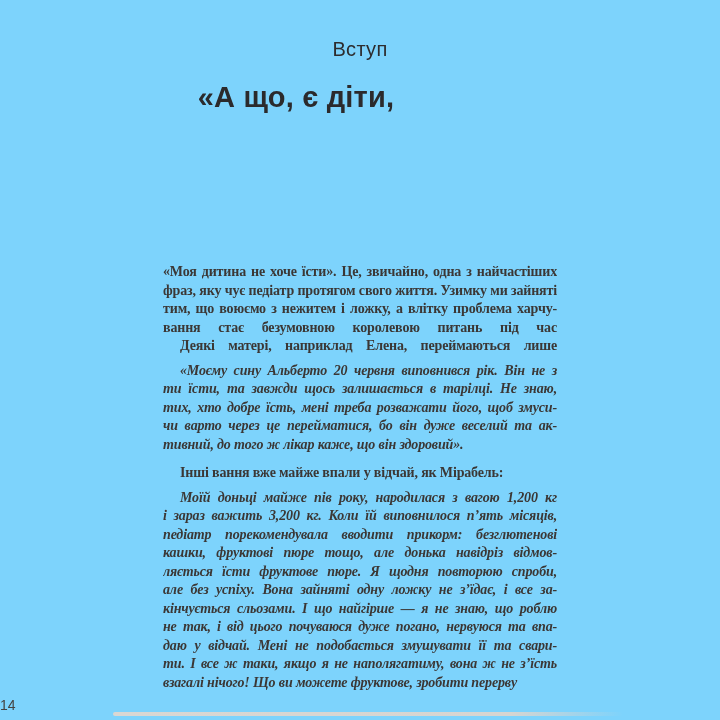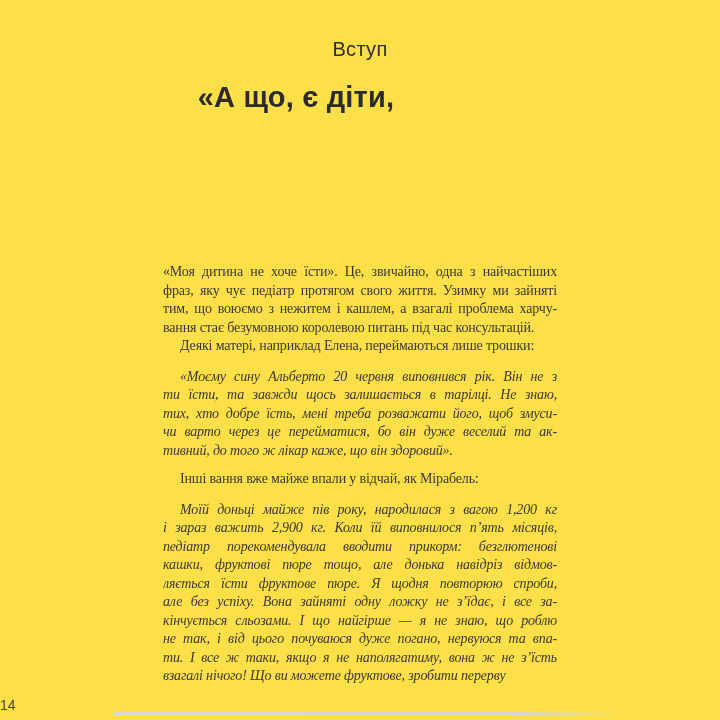--- a/index.html
+++ b/index.html
@@ -4,21 +4,21 @@
 <style>
   html, body {
     margin: 0;
     padding: 0;
     background: #ffffff;
   }
   .page {
     position: relative;
     width: 720px;
     height: 720px;
-    background: #fde047;
+    background: #7dd3fc;
     overflow: hidden;
   }
   .chapter-label {
     position: absolute;
     top: 38px;
     left: 0;
     width: 720px;
     text-align: center;
     font-family: "Liberation Sans", "DejaVu Sans", sans-serif;
     font-size: 20px;
@@ -47,29 +47,30 @@
     width: 394px;
     font-family: "Liberation Serif", "DejaVu Serif", serif;
     font-size: 14px;
     line-height: 18.5px;
     letter-spacing: -0.15px;
     color: #3b3735;
   }
   .para { margin: 0; }
   .para.quote {
     font-style: italic;
-    margin-top: 12px;
+    margin-top: 6px;
     margin-bottom: 10px;
   }
   .line {
     text-align: justify;
     text-align-last: justify;
     white-space: normal;
     overflow: hidden;
     max-height: 18.5px;
+    font-weight: bold;
   }
   .line.last { text-align-last: left; }
   .para.indent .line:first-child { text-indent: 17px; }
   .page-number {
     position: absolute;
     top: 695px;
     left: 0;
     width: 714px;
     text-align: left;
     font-family: Liberation Sans, sans-serif;
@@ -98,45 +99,46 @@
   <div class="chapter-label">Вступ</div>
 
   <h1 class="chapter-title">
     <span>«А що, є діти,</span><br>
   </h1>
 
   <div class="text-block">
       <div class="para body">
         <div class="line">«Моя дитина не хоче їсти». Це, звичайно, одна з найчастіших</div>
         <div class="line">фраз, яку чує педіатр протягом свого життя. Узимку ми зайняті</div>
-        <div class="line">тим, що воюємо з нежитем і кашлем, а взагалі проблема харчу-</div>
+        <div class="line">тим, що воюємо з нежитем і ложку, а влітку проблема харчу-</div>
         <div class="line last">вання стає безумовною королевою питань під час консультацій.</div>
       </div>
       <div class="para body indent">
         <div class="line last">Деякі матері, наприклад Елена, переймаються лише трошки:</div>
       </div>
       <div class="para quote indent">
         <div class="line">«Моєму сину Альберто 20 червня виповнився рік. Він не з</div>
         <div class="line">ти їсти, та завжди щось залишається в тарілці. Не знаю,</div>
         <div class="line">тих, хто добре їсть, мені треба розважати його, щоб змуси-</div>
         <div class="line">чи варто через це перейматися, бо він дуже веселий та ак-</div>
         <div class="line last">тивний, до того ж лікар каже, що він здоровий».</div>
       </div>
       <div class="para body indent">
         <div class="line last">Інші вання вже майже впали у відчай, як Мірабель:</div>
       </div>
       <div class="para quote indent">
         <div class="line">Моїй доньці майже пів року, народилася з вагою 1,200 кг</div>
-        <div class="line">і зараз важить 2,900 кг. Коли їй виповнилося п’ять місяців,</div>
+        <div class="line">і зараз важить 3,200 кг. Коли їй виповнилося п’ять місяців,</div>
         <div class="line">педіатр порекомендувала вводити прикорм: безглютенові</div>
         <div class="line">кашки, фруктові пюре тощо, але донька навідріз відмов-</div>
         <div class="line">ляється їсти фруктове пюре. Я щодня повторюю спроби,</div>
         <div class="line">але без успіху. Вона зайняті одну ложку не з’їдає, і все за-</div>
         <div class="line">кінчується сльозами. І що найгірше — я не знаю, що роблю</div>
         <div class="line">не так, і від цього почуваюся дуже погано, нервуюся та впа-</div>
+        <div class="line">даю у відчай. Мені не подобається змушувати її та свари-</div>
         <div class="line">ти. І все ж таки, якщо я не наполягатиму, вона ж не з’їсть</div>
         <div class="line last">взагалі нічого! Що ви можете фруктове, зробити перерву</div>
       </div>
     </div>
 
   <div class="page-number">14</div>
 
   <div class="page-edge-shadow"></div>
 
 </div>

